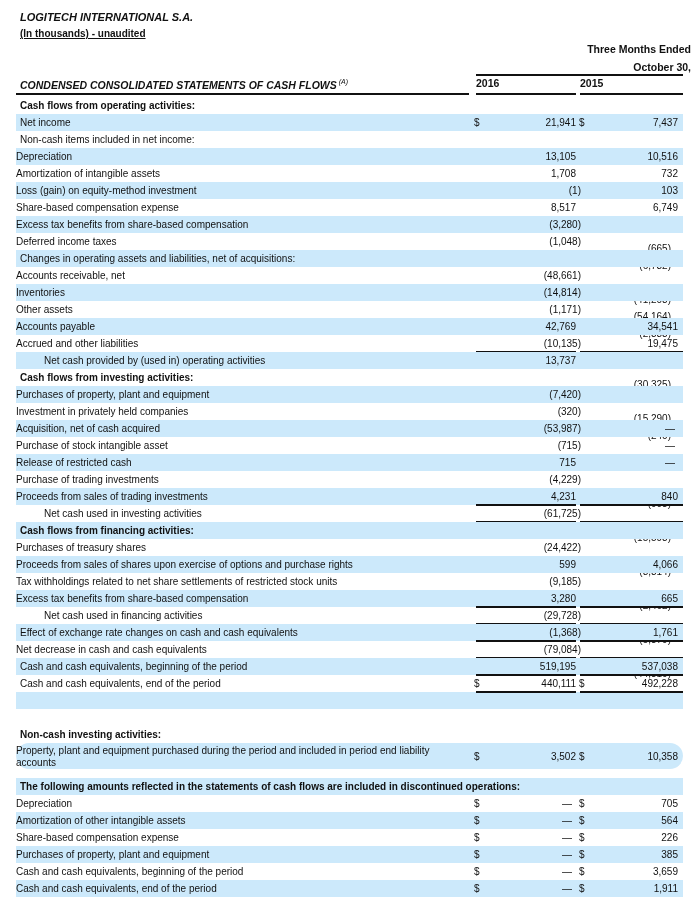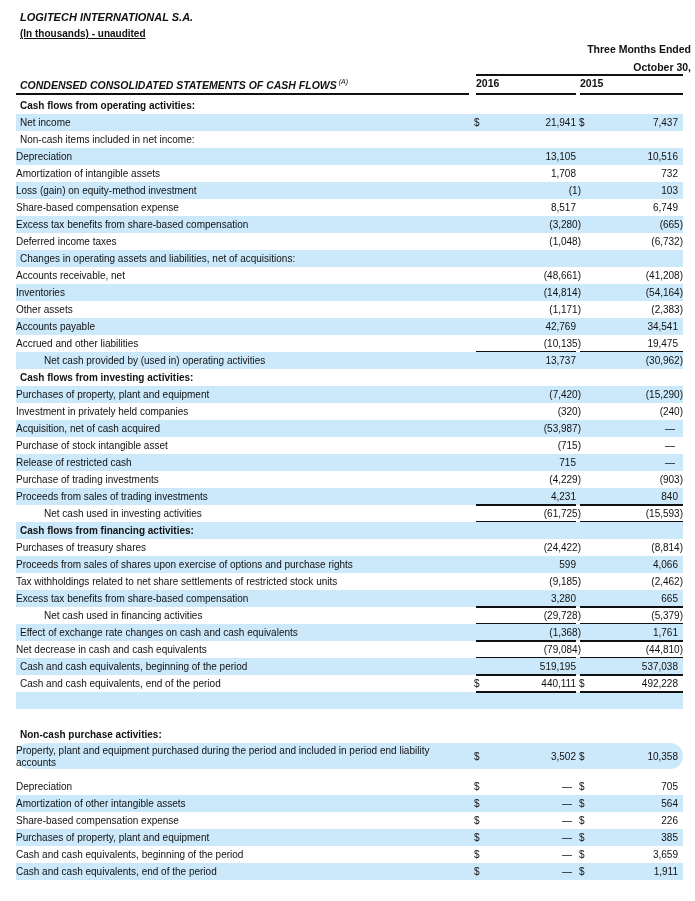--- a/index.html
+++ b/index.html
@@ -26,21 +26,21 @@
   .row.tall .label { top: 2px; white-space: normal; width: 440px; }
   .row.i1 .label { left: 0; }
   .row.i2 .label { left: 28px; }
   .row.bold .label { font-weight: bold; }
   .row .d1, .row .d2 { position: absolute; left: 458px; font-weight: normal; }
   .row .d2 { left: 563px; }
   .row.tall .d1, .row.tall .d2, .row.tall .v1, .row.tall .v2 { top: 8px; }
   .row .v1 { position: absolute; right: 107px; text-align: right; }
   .row .v2 { position: absolute; right: 5px; text-align: right; }
   .row .v1.paren, .row .v2.paren { right: 102px; }
-  .row .v2.paren { right: 0px; }
+  .row .v2.paren { right: 12px; margin-top: 24px; }
   .row .v1.dash, .row .v2.dash { right: 111px; }
   .row .v2.dash { right: 8px; }
   .uline { position: absolute; height: 2px; background: #111; }
   .spacer { height: 17px; }
   .spacer.blue { background: #cce9fb; }
 </style>
 </head>
 <body>
 
 <div class="company">LOGITECH INTERNATIONAL S.A.</div>
@@ -128,21 +128,21 @@
     <div class="row i1">
       <span class="label">Accrued and other liabilities</span>
       <span class="v1 paren">(10,135)</span>
       <span class="v2">19,475</span>
       <div class="uline" style="left: 460px; width: 100px; bottom: -1px;"></div>
       <div class="uline" style="left: 564px; width: 103px; bottom: -1px;"></div>
     </div>
     <div class="row blue i2">
       <span class="label">Net cash provided by (used in) operating activities</span>
       <span class="v1">13,737</span>
-      <span class="v2 paren">(30,962)</span>
+      <span class="v2 paren">(30,325)</span>
     </div>
     <div class="row bold">
       <span class="label">Cash flows from investing activities:</span>
     </div>
     <div class="row blue i1">
       <span class="label">Purchases of property, plant and equipment</span>
       <span class="v1 paren">(7,420)</span>
       <span class="v2 paren">(15,290)</span>
     </div>
     <div class="row i1">
@@ -242,30 +242,33 @@
       <span class="d1">$</span>
       <span class="v1">440,111</span>
       <span class="d2">$</span>
       <span class="v2">492,228</span>
       <div class="uline" style="left: 460px; width: 100px; bottom: -1px;"></div>
       <div class="uline" style="left: 564px; width: 103px; bottom: -1px;"></div>
     </div>
     <div class="spacer blue"></div>
     <div class="spacer"></div>
     <div class="row bold">
-      <span class="label">Non-cash purchase activities:</span>
+      <span class="label">Non-cash investing activities:</span>
     </div>
     <div class="row blue tall i1">
       <span class="label">Property, plant and equipment purchased during the period and included in period end liability accounts</span>
       <span class="d1">$</span>
       <span class="v1">3,502</span>
       <span class="d2">$</span>
       <span class="v2">10,358</span>
     </div>
     <div class="spacer" style="height: 9px;"></div>
+    <div class="row blue bold">
+      <span class="label">The following amounts reflected in the statements of cash flows are included in discontinued operations:</span>
+    </div>
     <div class="row i1">
       <span class="label">Depreciation</span>
       <span class="d1">$</span>
       <span class="v1 dash">—</span>
       <span class="d2">$</span>
       <span class="v2">705</span>
     </div>
     <div class="row blue i1">
       <span class="label">Amortization of other intangible assets</span>
       <span class="d1">$</span>

